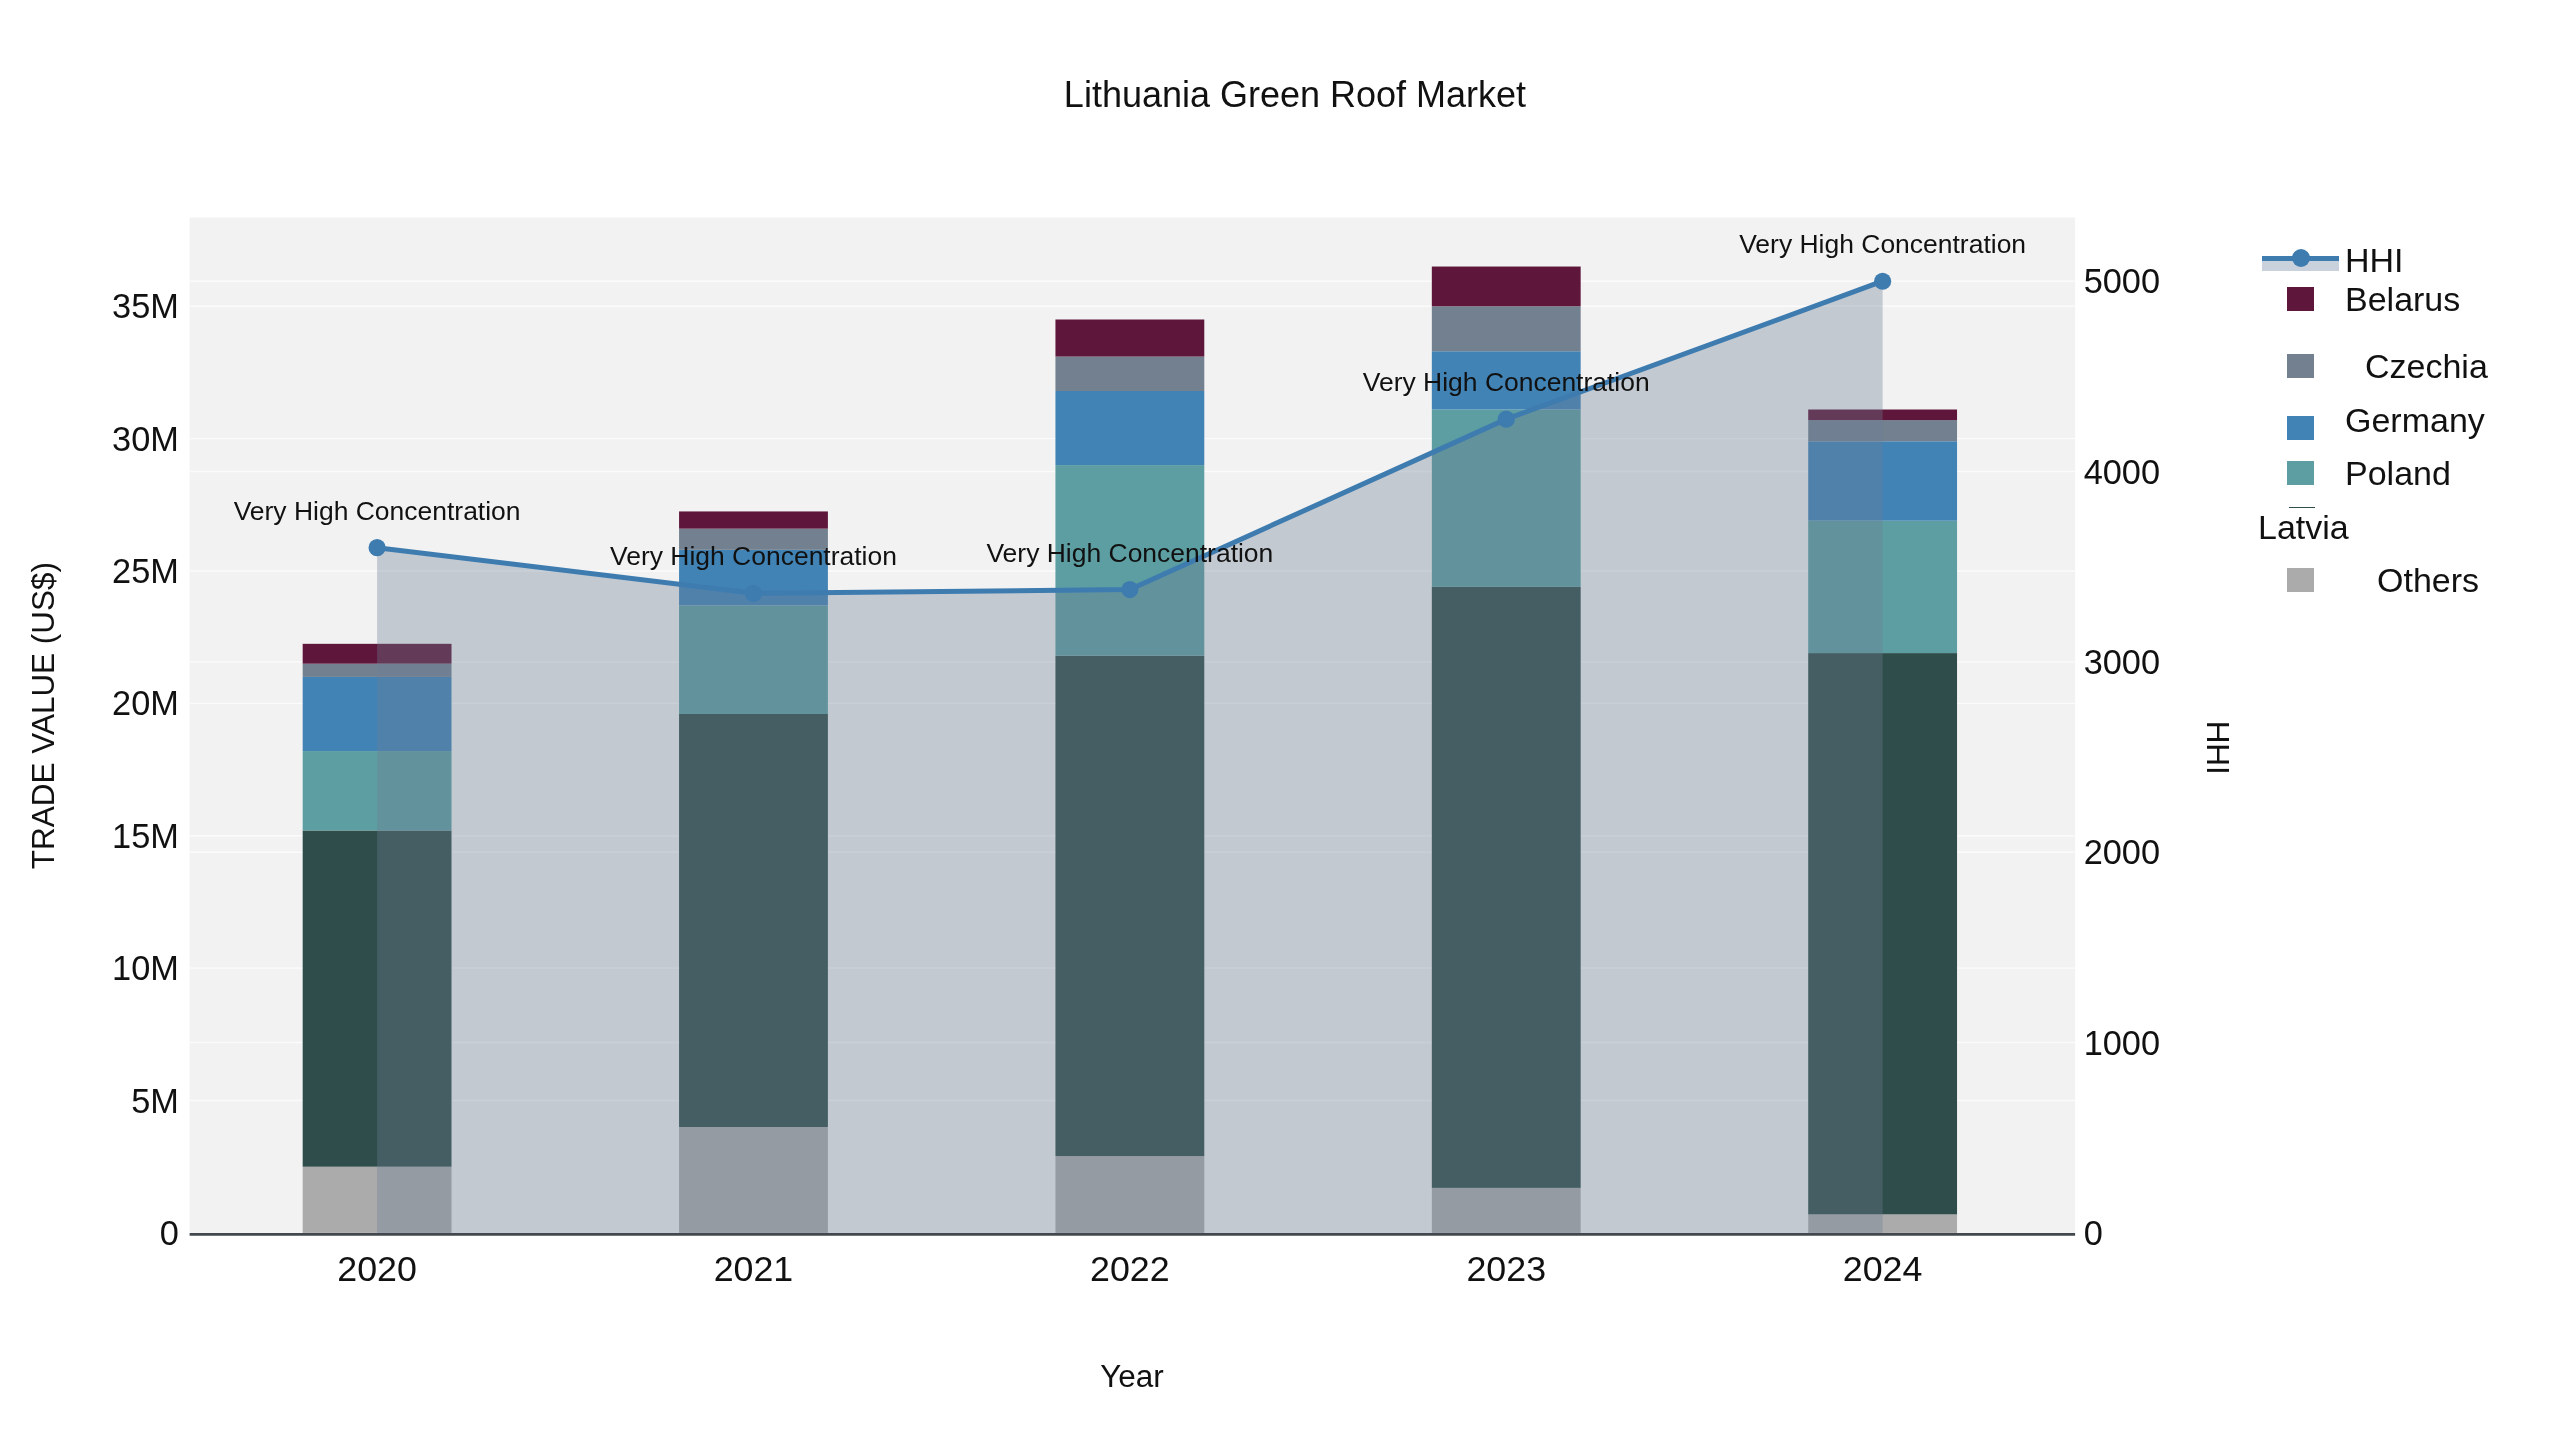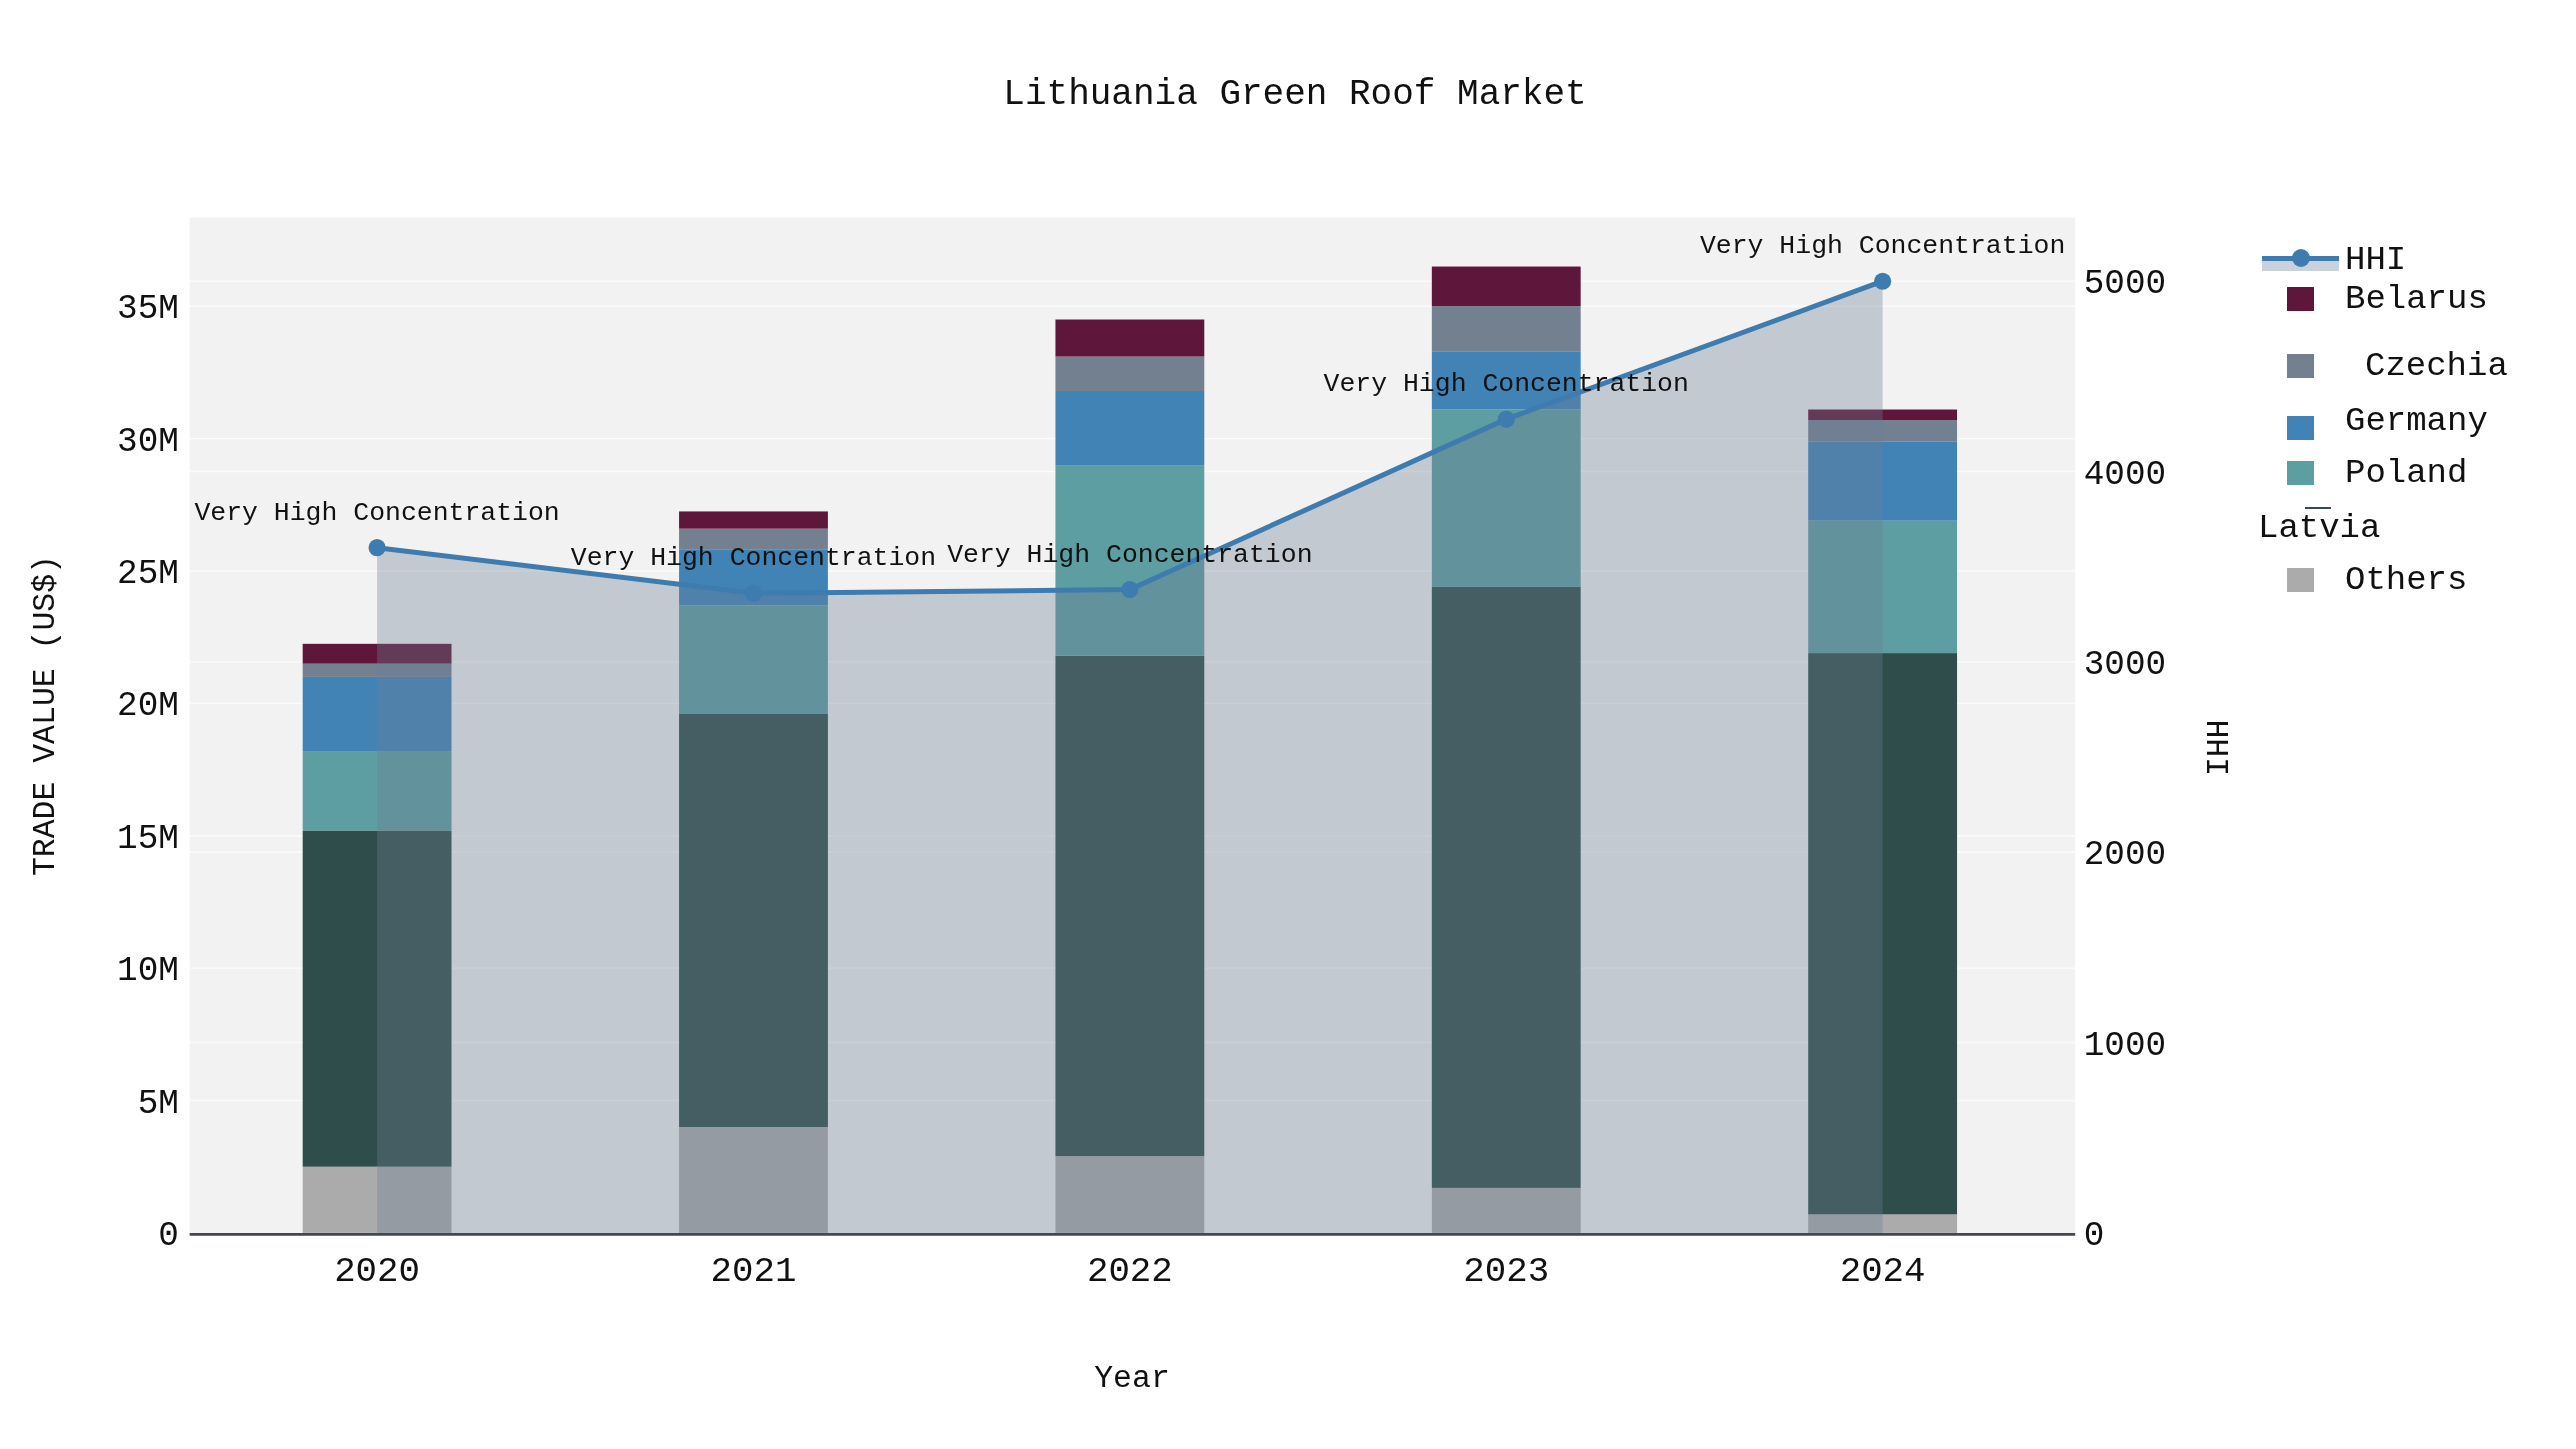--- a/index.html
+++ b/index.html
@@ -4,21 +4,21 @@
 <style>
   html, body {
     margin: 0;
     padding: 0;
     width: 2576px;
     height: 1449px;
     background: #ffffff;
     font-family: "Liberation Sans", sans-serif;
     overflow: hidden;
   }
-  .figure { position: relative; width: 2488px; height: 1449px; font-family: Liberation Mono, monospace; }
+  .figure { position: relative; width: 2488px; height: 1449px; }
   .chart-title {
     position: absolute;
     left: 1295px;
     transform: translateX(-50%);
     white-space: nowrap;
     color: #111111;
     font-size: 36px;
     line-height: 1;
   }
   .chart-title.line1 { top: 77px; }
@@ -173,19 +173,19 @@
         <span class="legend-label">Germany</span>
       </div>
       <div class="legend-item" style="top: 453px;">
         <span class="legend-swatch" style="background: rgb(92, 158, 161);"></span>
         <span class="legend-label">Poland</span>
       </div>
       <div class="legend-item" style="top: 507px; flex-direction: column;">
         <span class="legend-swatch" style="background: rgb(47, 77, 75);"></span>
         <span class="legend-label">Latvia</span>
       </div>
-      <div class="legend-item" style="top: 560px;">
+      <div class="legend-item" style="top: 560px; gap: 32px;">
         <span class="legend-swatch" style="background: rgb(171, 171, 171);"></span>
         <span class="legend-label">Others</span>
       </div>
     </div>
 </div>
 
 
 </body></html>

